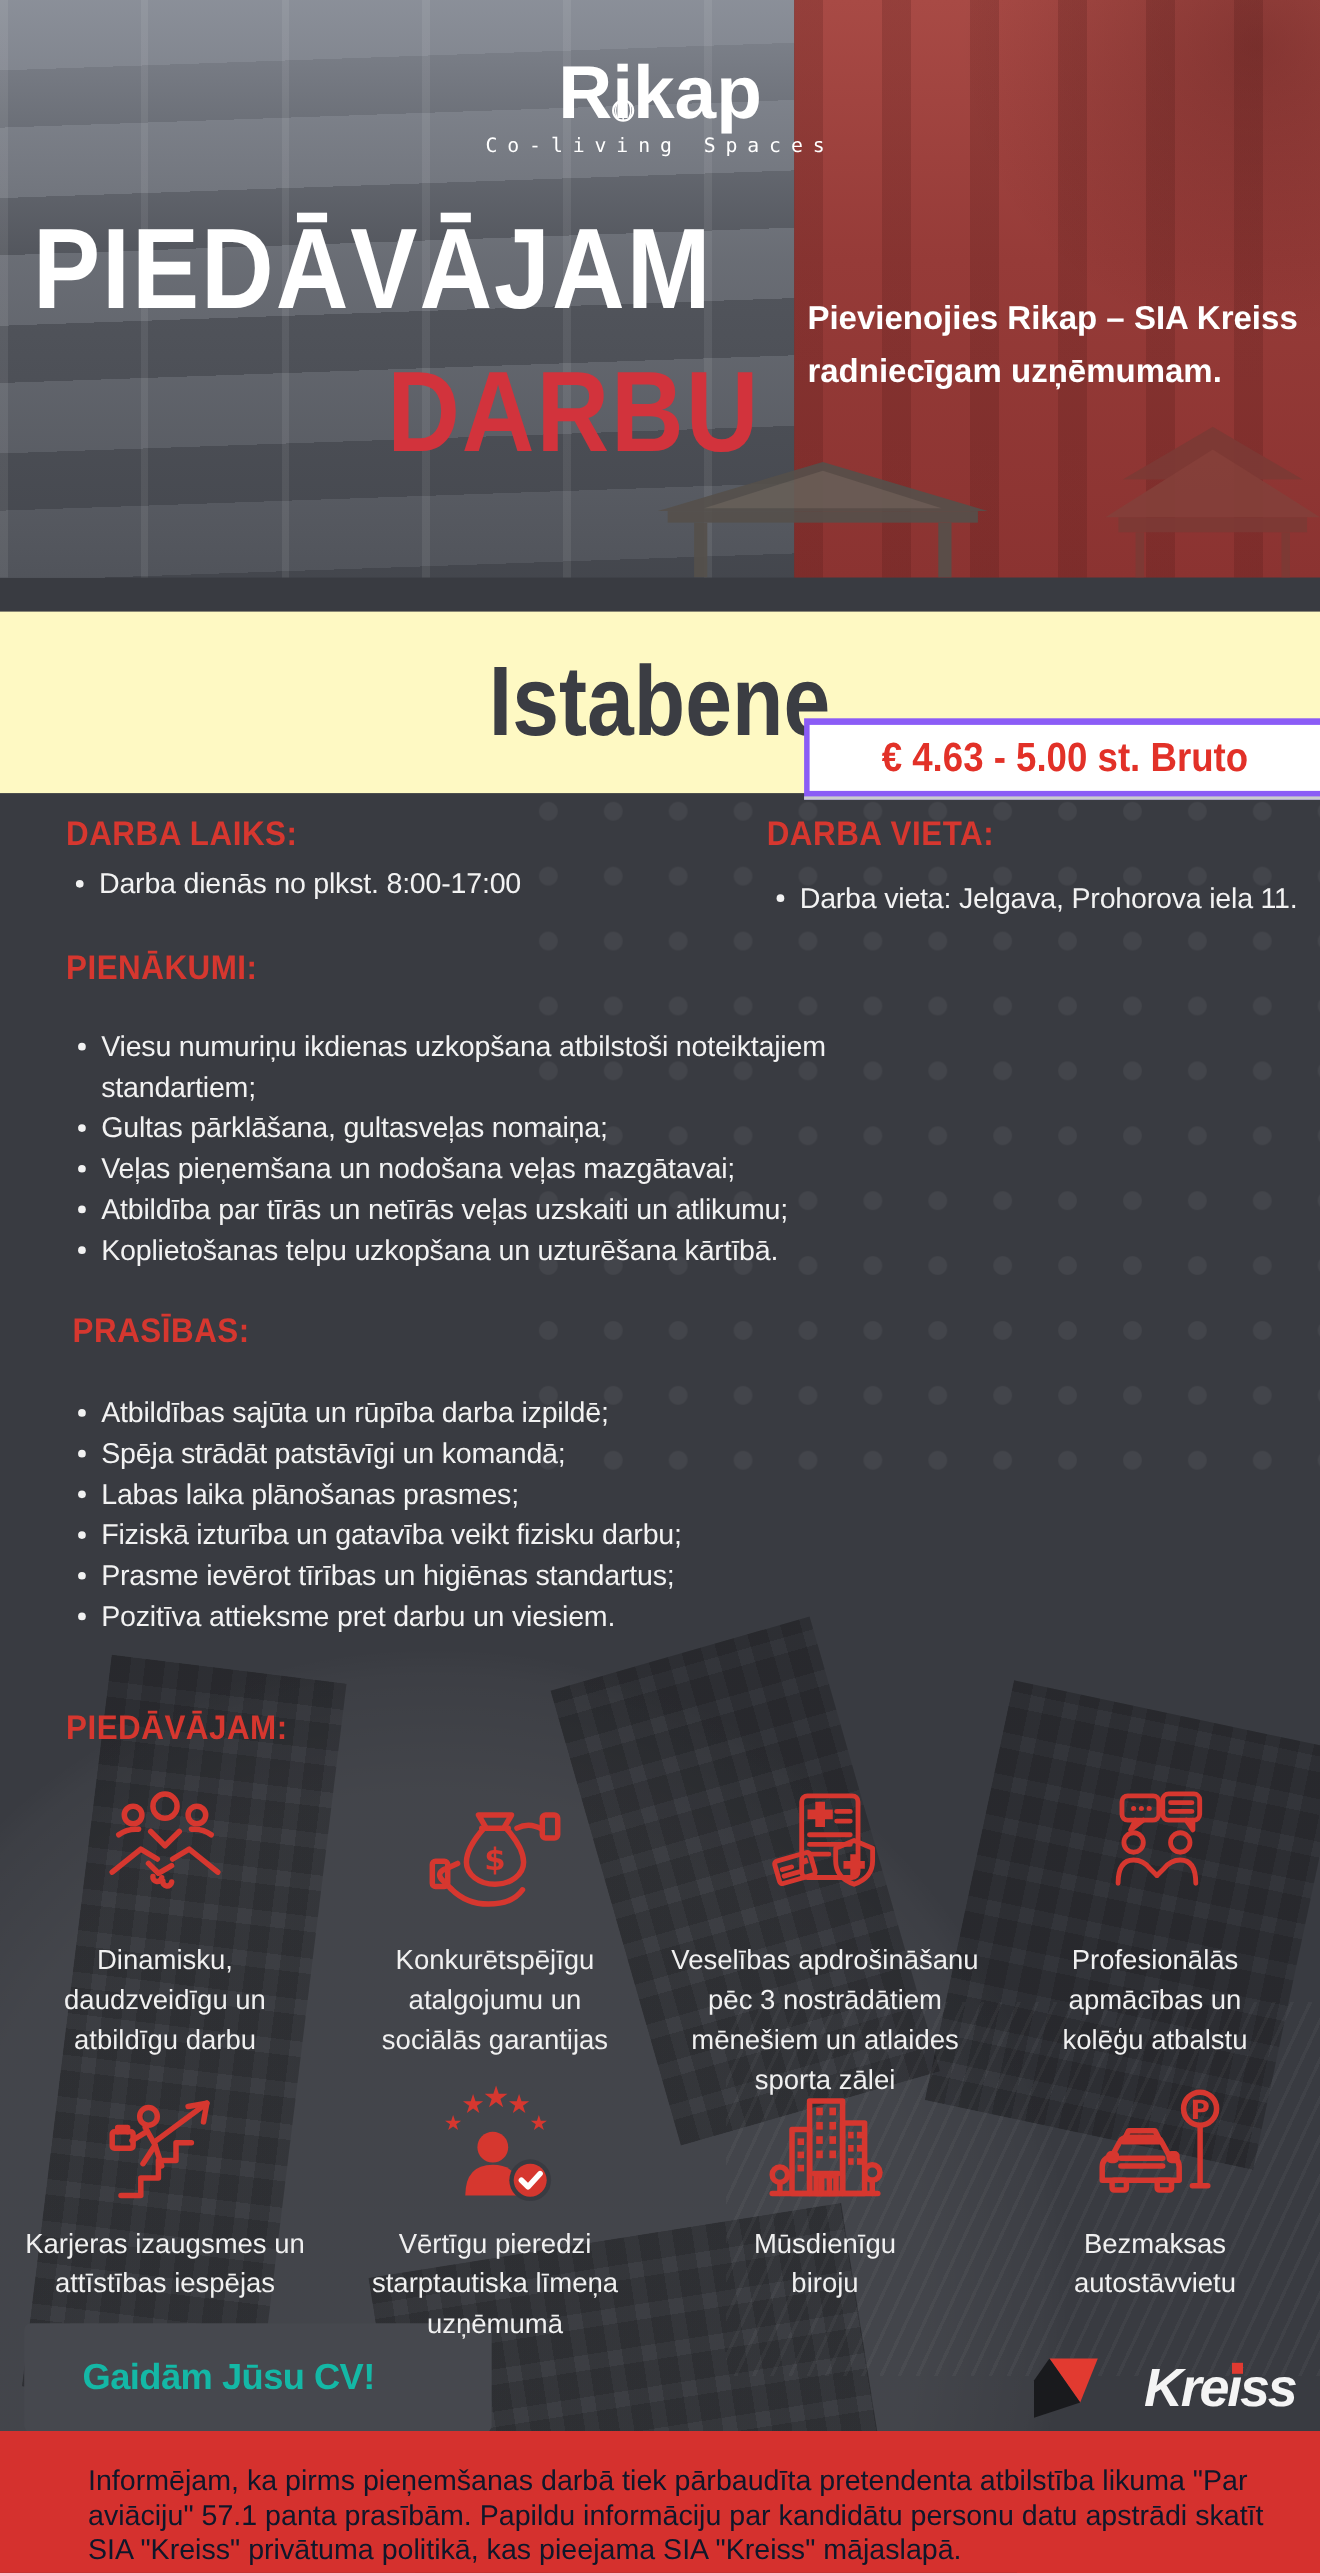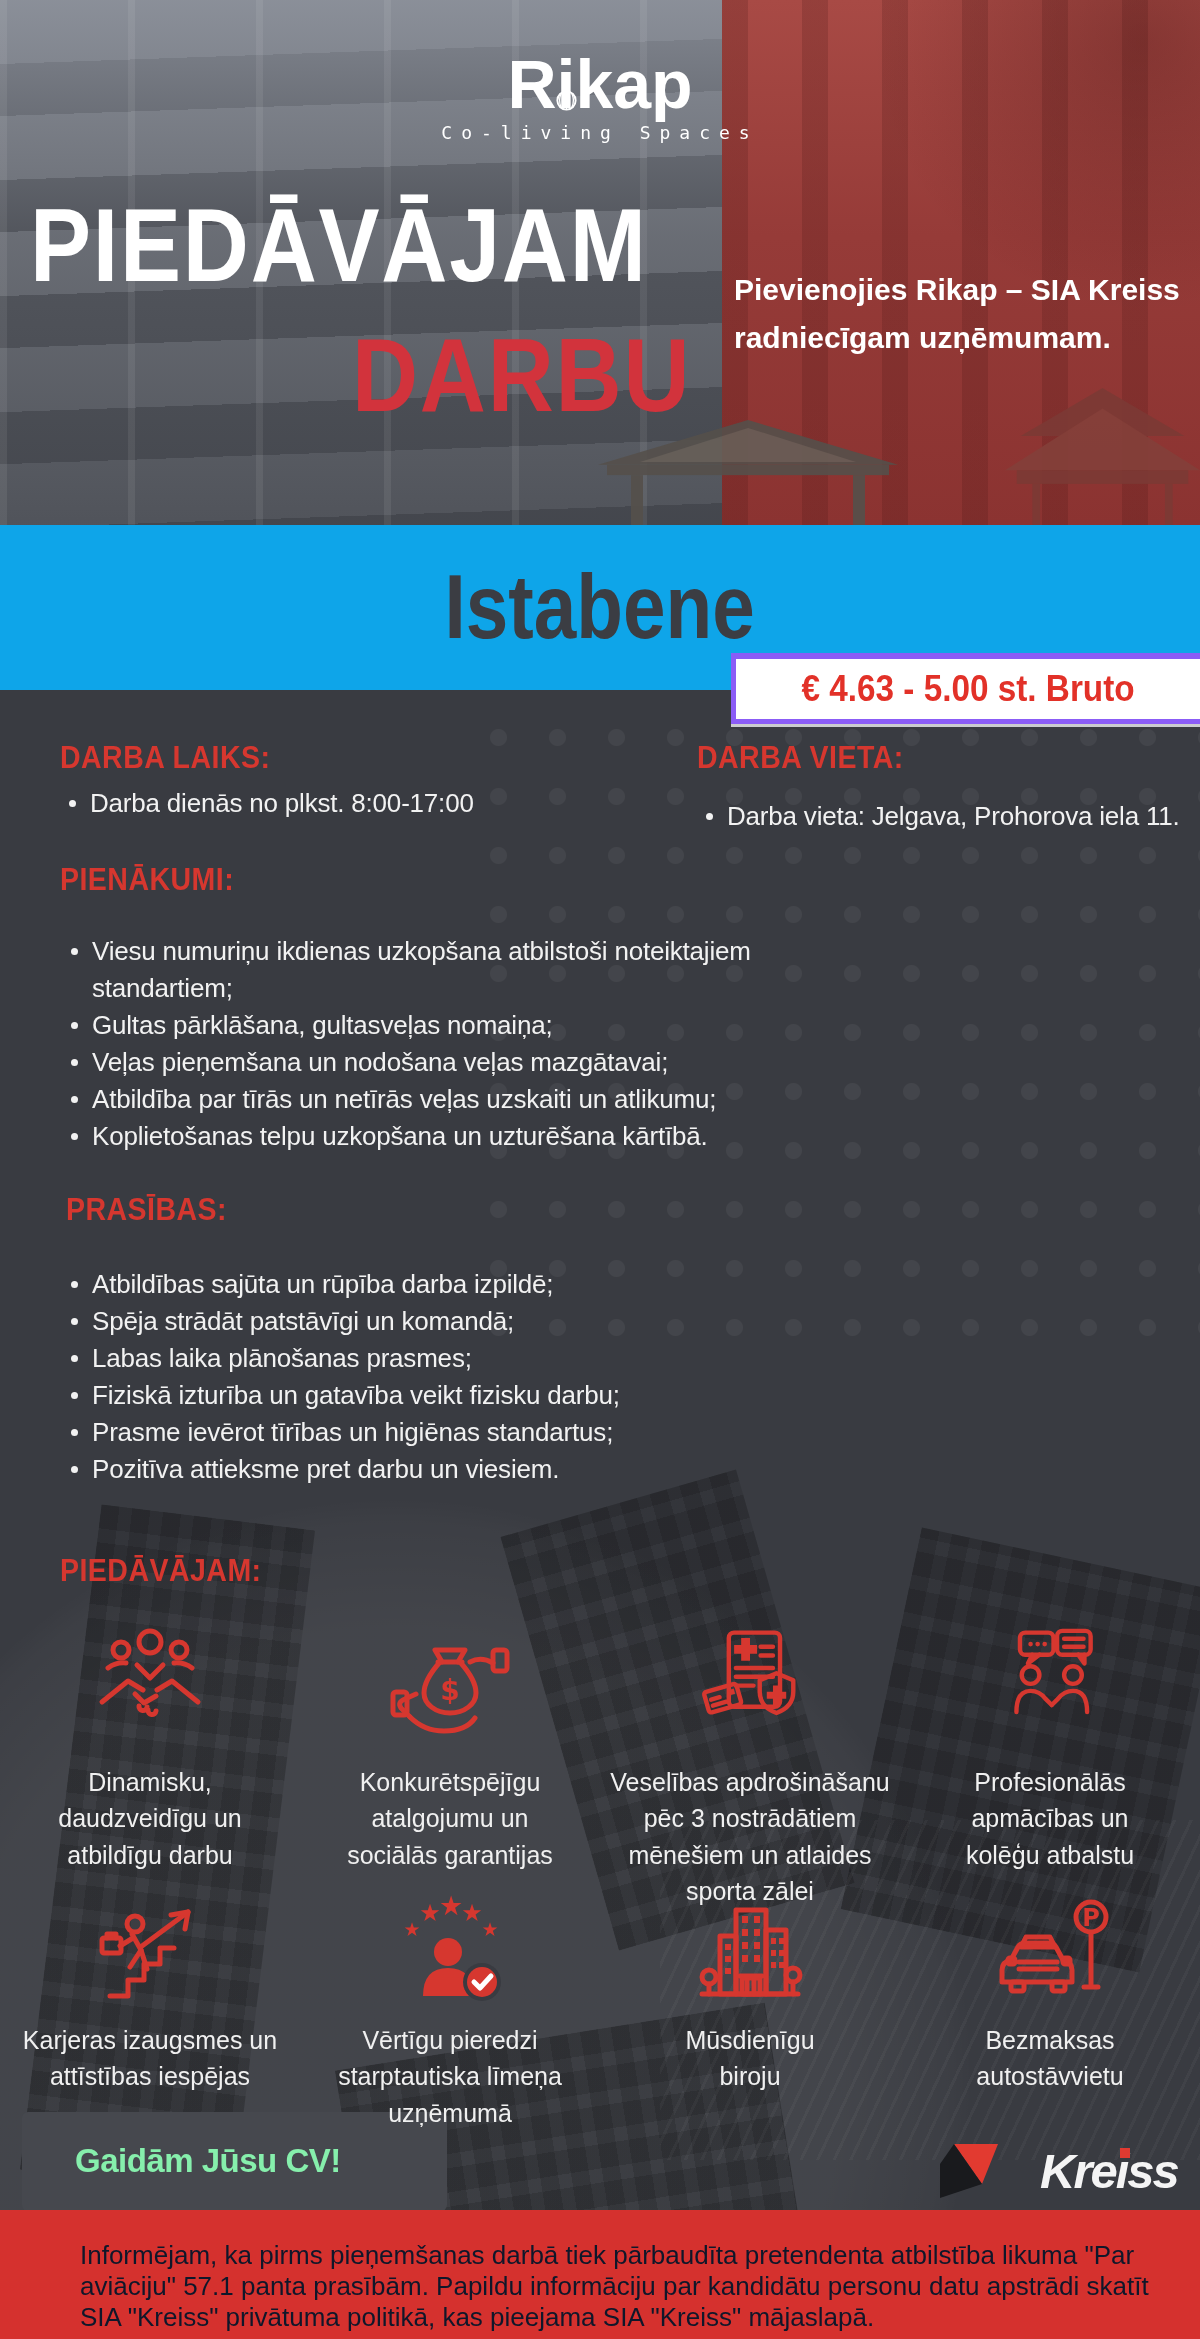--- a/index.html
+++ b/index.html
@@ -42,22 +42,22 @@
     position:absolute; left:352px; top:316px; z-index:3;
     font-size:104px; font-weight:bold; color:#d2333c; white-space:nowrap;
     transform:scaleX(0.88); transform-origin:left top; letter-spacing:2px;
   }
   .subtitle{
     position:absolute; left:734px; top:266px; width:470px; z-index:3;
     font-size:30px; font-weight:bold; color:#ffffff; line-height:1.6;
   }
   
   .title-band{
-    position:absolute; left:0; top:525px; width:1200px; height:165px;
-    background:#0ea5e9; display:flex; align-items:center; justify-content:center; z-index:2;
+    position:absolute; left:0; top:556px; width:1200px; height:165px;
+    background:#fef9c3; display:flex; align-items:center; justify-content:center; z-index:2;
   }
   .job-title{ font-size:90px; font-weight:bold; color:#3b3d43; transform:scaleX(0.85); }
   
   .salary-badge{
     position:absolute; left:731px; top:653px; width:469px; z-index:4;
     background:#8b5cf6; padding:6px 0 5px 5px; border-bottom:3px solid #caccce;
   }
   .salary-inner{ background:#ffffff; height:60px; display:flex; align-items:center; justify-content:center; }
   .salary-text{ font-size:37px; font-weight:bold; color:#e23128; transform:scaleX(0.9); white-space:nowrap; }
   
@@ -112,21 +112,21 @@
   .offer{ width:300px; display:flex; flex-direction:column; align-items:center; }
   .icon-box{ height:142px; display:flex; align-items:flex-start; justify-content:center; }
   #offers-row2 .icon-box{ height:132px; }
   .icon-box svg{ width:120px; height:120px; }
   .icon-box.sm svg{ width:106px; height:106px; }
   .offer-label{ font-size:25px; color:#f0f0f0; text-align:center; line-height:1.45; }
   .w205{max-width:205px;} .w232{max-width:232px;} .w352{max-width:352px;} .w190{max-width:190px;}
   .w275{max-width:275px;} .w268{max-width:268px;} .w160{max-width:160px;} .w200{max-width:200px;}
   
   .cv-panel{ position:absolute; left:22px; top:2112px; width:425px; height:99px; background:#46484e; border-radius:6px; z-index:1; }
-  .cv-text{ position:absolute; left:75px; top:2142px; z-index:2; font-size:33px; font-weight:bold; color:#86efac; letter-spacing:-0.5px; }
+  .cv-text{ position:absolute; left:75px; top:2142px; z-index:2; font-size:33px; font-weight:bold; color:#14b8a6; letter-spacing:-0.5px; }
   .kreiss{ position:absolute; left:938px; top:2140px; z-index:2; display:flex; align-items:center; }
   .kreiss svg{ width:100px; height:62px; }
   .kreiss-wordmark{
     position:relative; font-size:49px; font-weight:bold; font-style:italic;
     color:#f4f4f4; letter-spacing:-2px; margin-left:2px; line-height:62px;
   }
   .kreiss-wordmark::after{
     content:''; position:absolute; left:58%; top:8px; width:10px; height:10px; background:#e03a31;
   }
   .legal-footer{ position:absolute; left:0; top:2210px; width:1200px; height:129px; background:#d5312e; z-index:5; }

